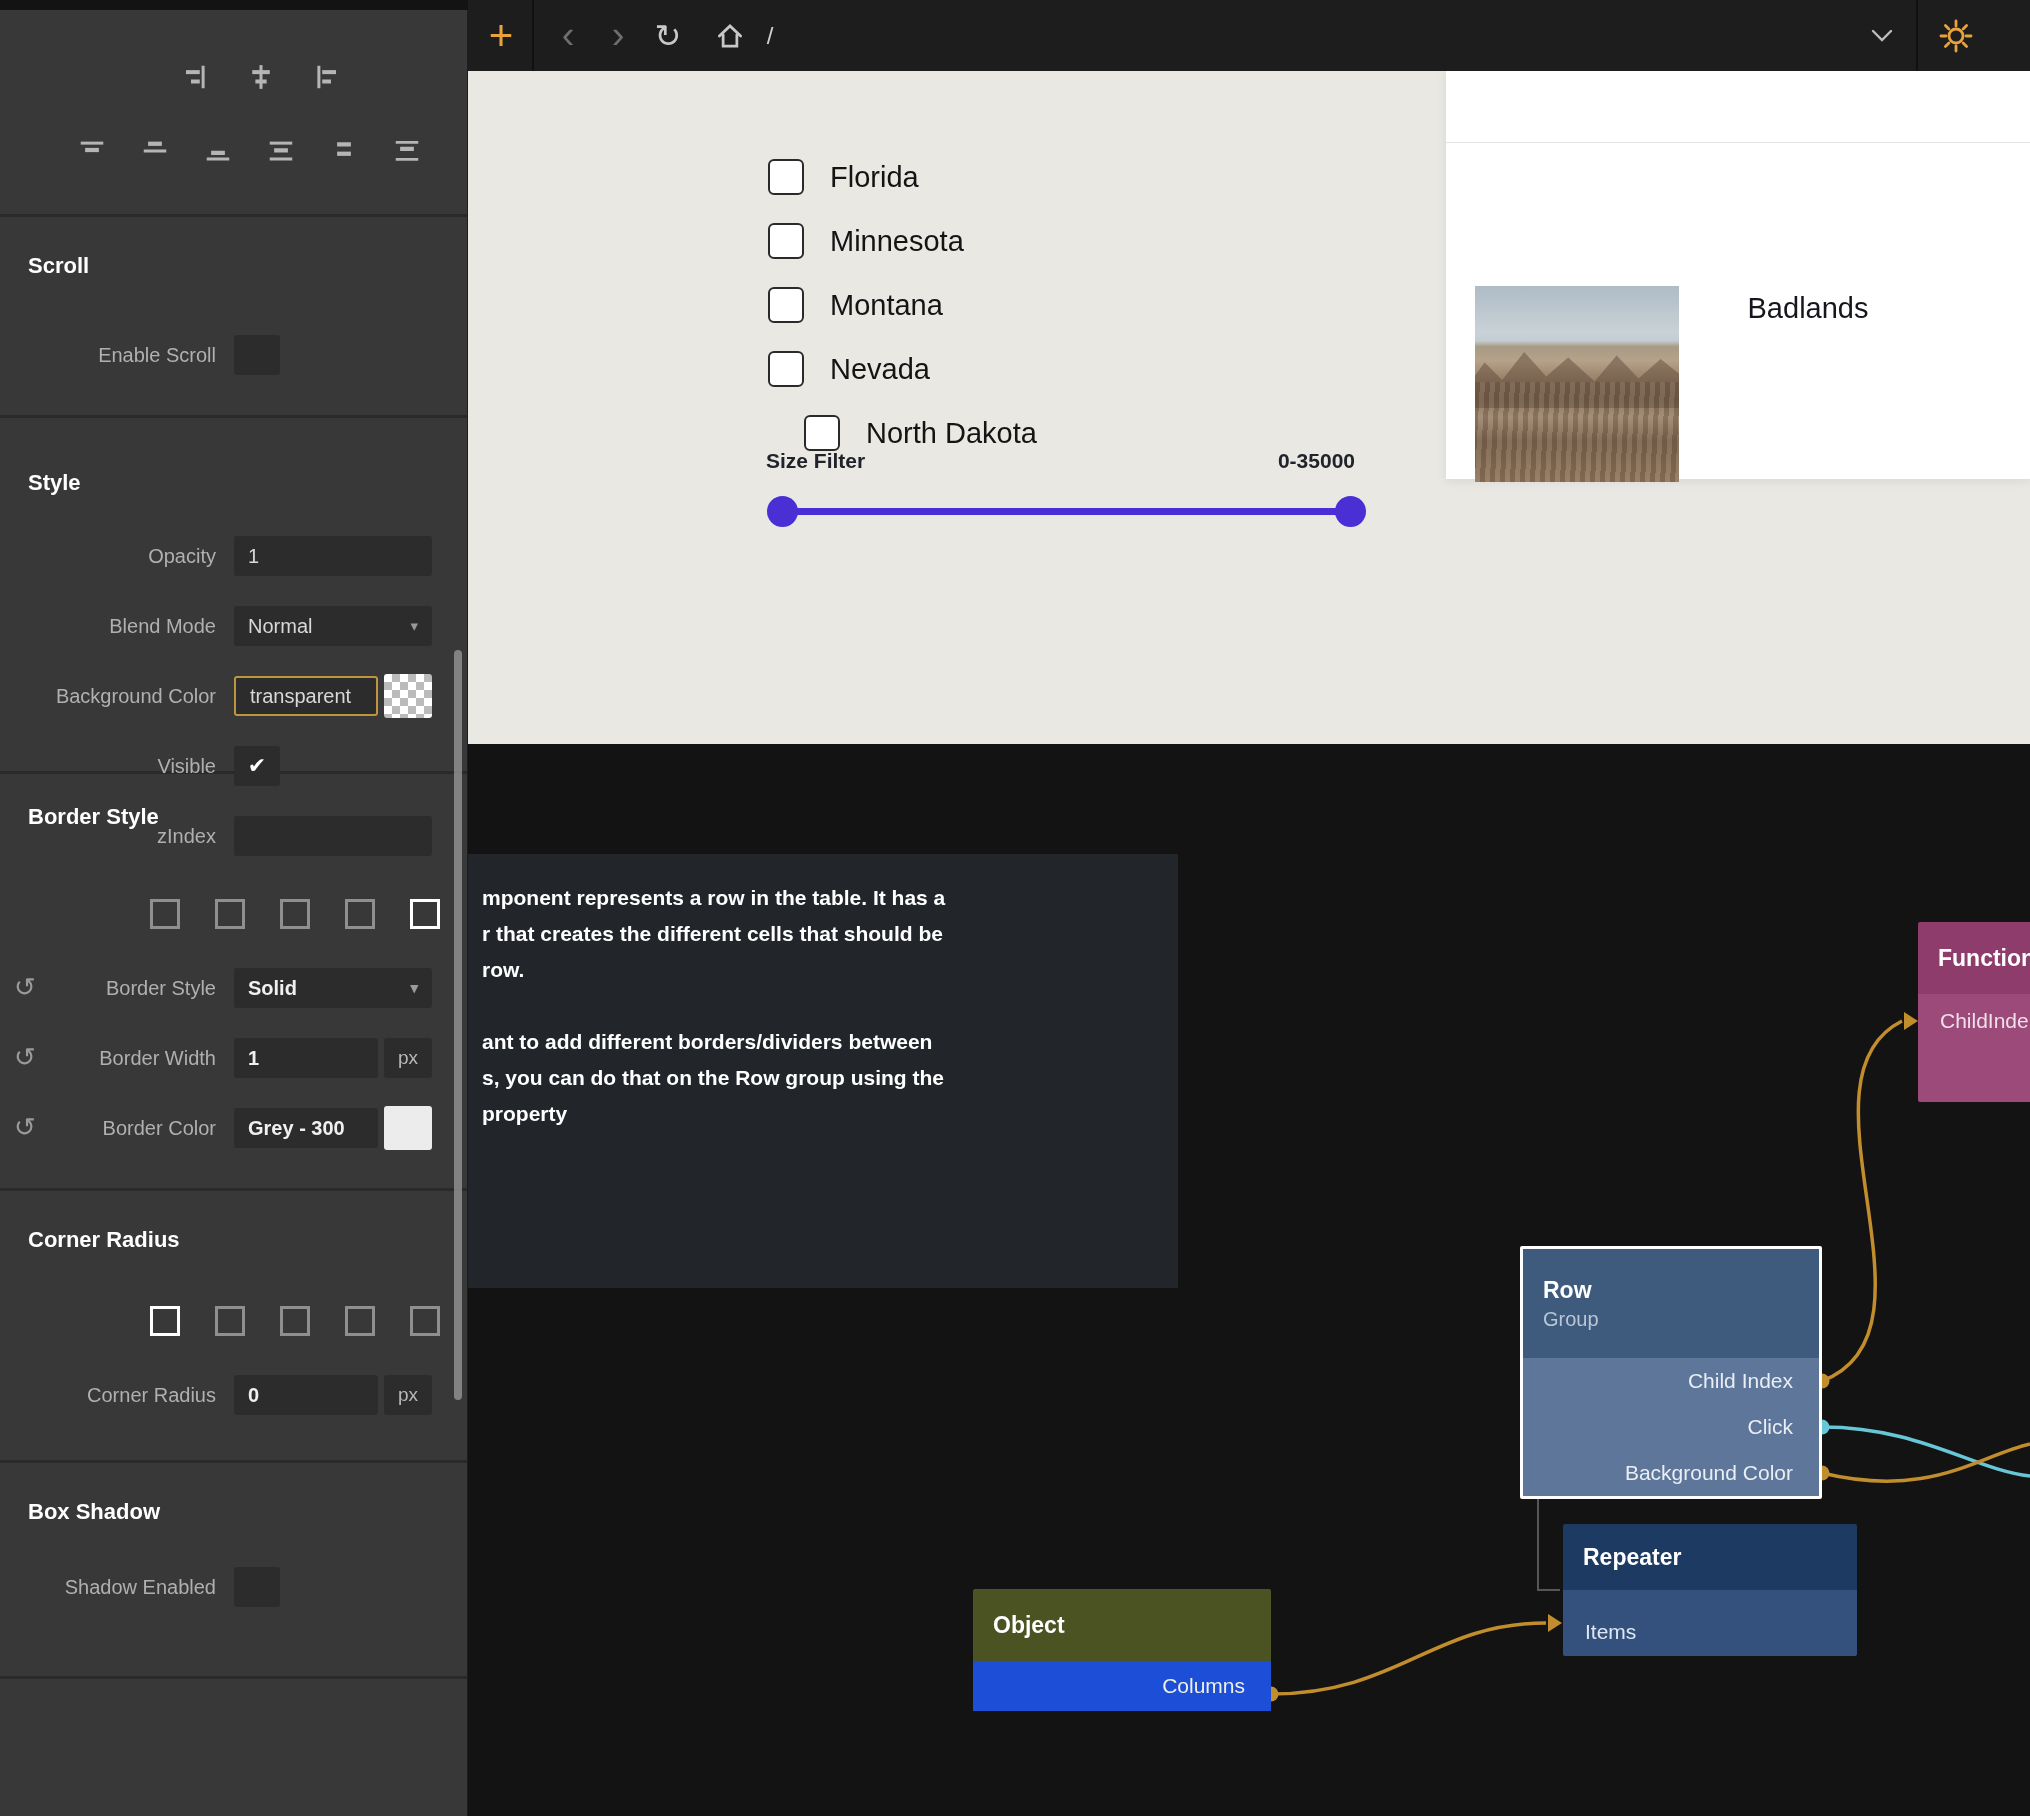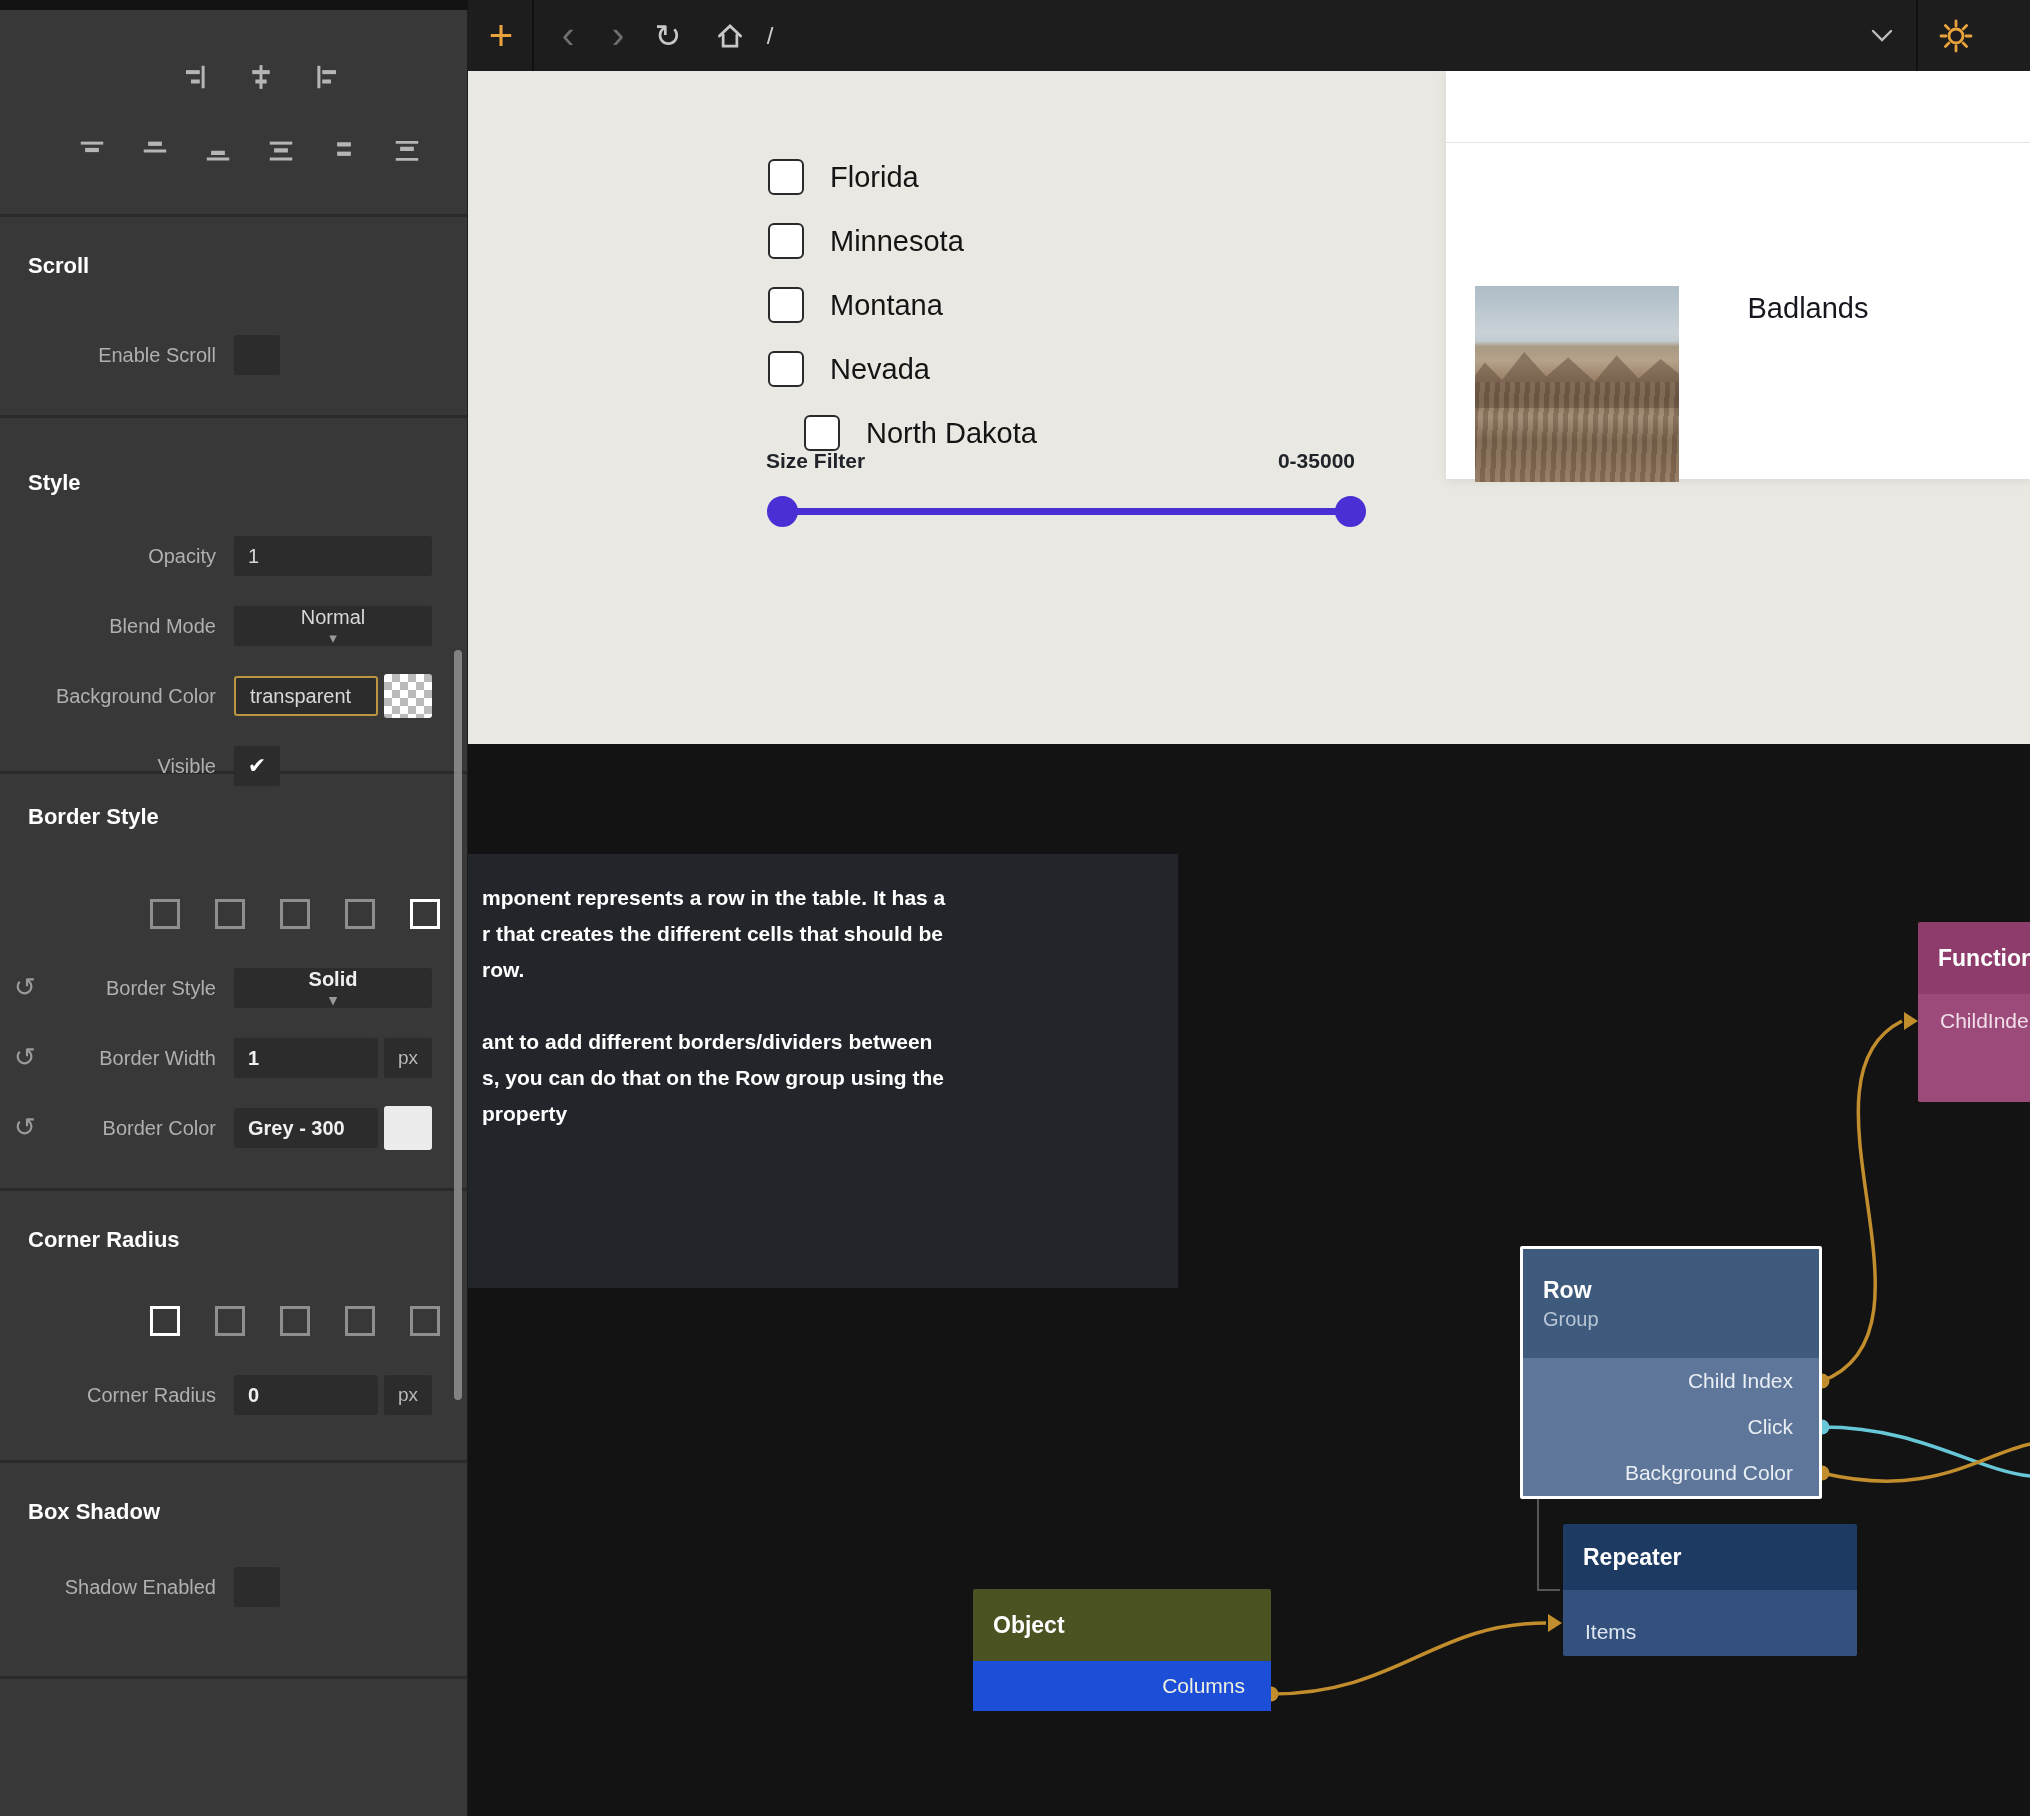--- a/index.html
+++ b/index.html
@@ -12,21 +12,21 @@
              border-right:1px solid #1e1e1e;}
   .isec{border-top:3px solid #2a2a2a;width:100%;}
   .ihead{color:#ffffff;font-size:22px;font-weight:bold;margin-left:28px;}
   .prow{display:flex;align-items:center;height:40px;margin-top:30px;position:relative;}
   .plabel{width:234px;padding-right:18px;text-align:right;color:#b0b0b0;font-size:20px;flex:none;}
   .reset{position:absolute;left:14px;top:4px;color:#9a9a9a;font-size:26px;line-height:30px;cursor:pointer;}
   .pinput{width:198px;height:40px;background:#2c2c2c;border-radius:3px;color:#d8d8d8;font-size:20px;
           display:flex;align-items:center;padding:0 14px;flex:none;}
   .pinput.short{width:144px;}
   .pinput.bold{font-weight:bold;color:#f0f0f0;}
-  .pselect{justify-content:space-between;flex-direction:column;}
+  .pselect{justify-content:space-between;}
   .chev{color:#9a9a9a;font-size:15px;}
   .unit{width:48px;height:40px;background:#2c2c2c;border-radius:3px;color:#b8b8b8;font-size:19px;
         display:flex;align-items:center;justify-content:center;margin-left:6px;flex:none;}
   .pcheck{width:46px;height:40px;background:#2c2c2c;border-radius:3px;display:flex;align-items:center;
           justify-content:center;color:#ffffff;font-size:22px;flex:none;}
   .swatch{width:48px;height:44px;margin-left:6px;border-radius:3px;flex:none;}
   .swatch.checker{background-color:#fff;
      background-image:linear-gradient(45deg,#bbb 25%,transparent 25%,transparent 75%,#bbb 75%),
                       linear-gradient(45deg,#bbb 25%,#fff 25%,#fff 75%,#bbb 75%);
      background-size:16px 16px;background-position:0 0,8px 8px;}
@@ -351,20 +351,26 @@
             <span>transparent</span>
           </div>
         <div class="swatch checker"></div>
       </div>
       <div class="prow">
         <span class="plabel">Visible</span>
         <div class="pcheck">
             <span>✔</span>
           </div>
       </div>
+      <div class="prow">
+        <span class="plabel">zIndex</span>
+        <div class="pinput">
+            <span></span>
+          </div>
+      </div>
     </div>
 
     <div class="isec" style="height:417px;padding-top:30px;">
       <div class="ihead">Border Style</div>
       <div class="boxrow" style="margin-top:60px;">
         <div class="pickbox">
             <div class="sq"></div>
           </div>
         <div class="pickbox">
             <div class="sq"></div>

